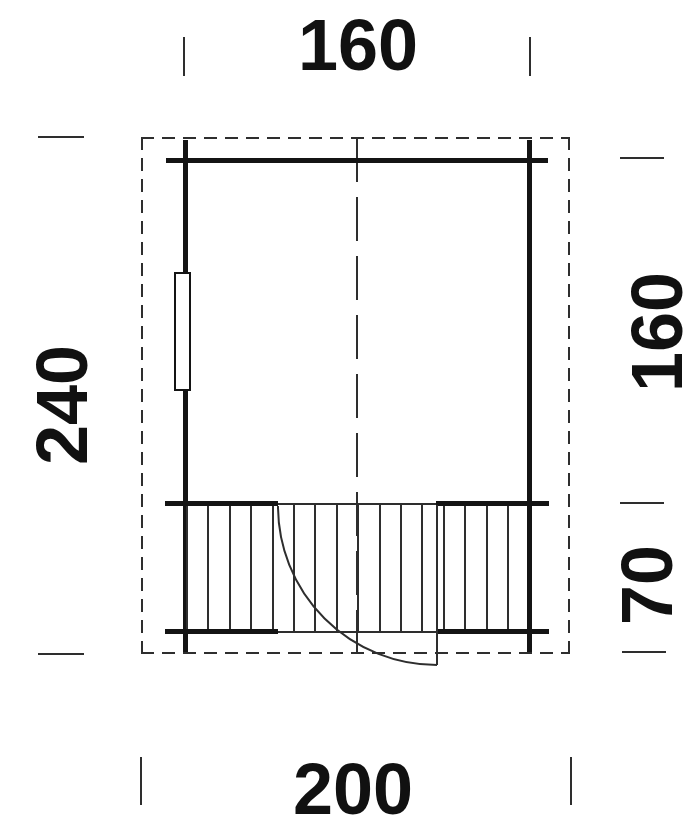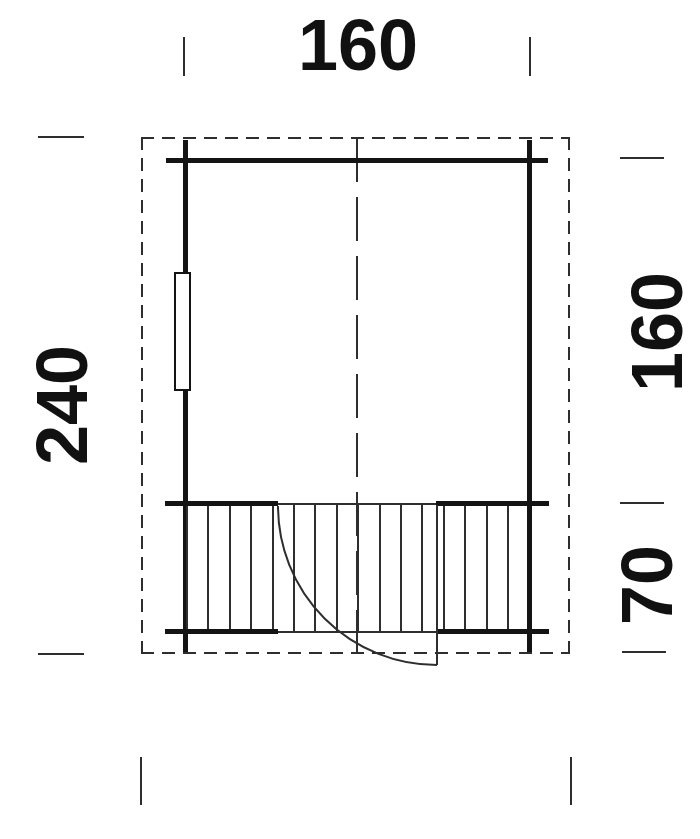--- a/index.html
+++ b/index.html
@@ -144,18 +144,19 @@
   <div class="abs tick-v t-top-r"></div>
   <div class="abs tick-v t-bot-l"></div>
   <div class="abs tick-v t-bot-r"></div>
   <div class="abs tick-h t-left-1"></div>
   <div class="abs tick-h t-left-2"></div>
   <div class="abs tick-h t-right-1"></div>
   <div class="abs tick-h t-right-2"></div>
   <div class="abs tick-h t-right-3"></div>
 
   <div class="abs dim d-top">160</div>
+  <div class="abs dim d-bottom">200</div>
   <div class="abs dim rot d-left">240</div>
   <div class="abs dim rot d-right-upper">160</div>
   <div class="abs dim rot d-right-lower">70</div>
 
 
 </div>
 
 </body></html>

